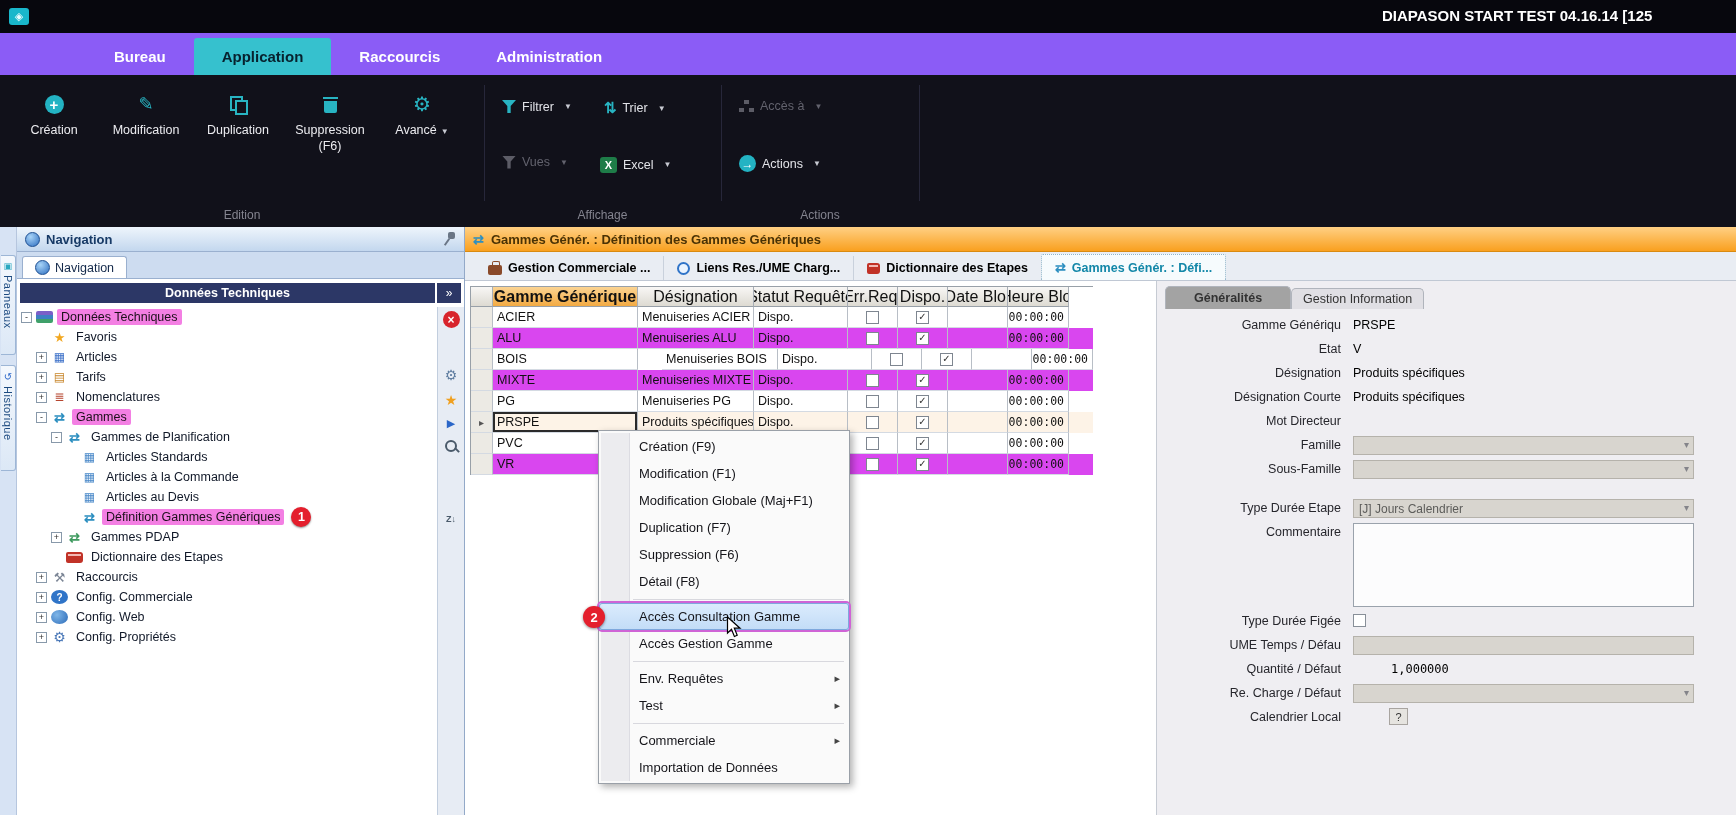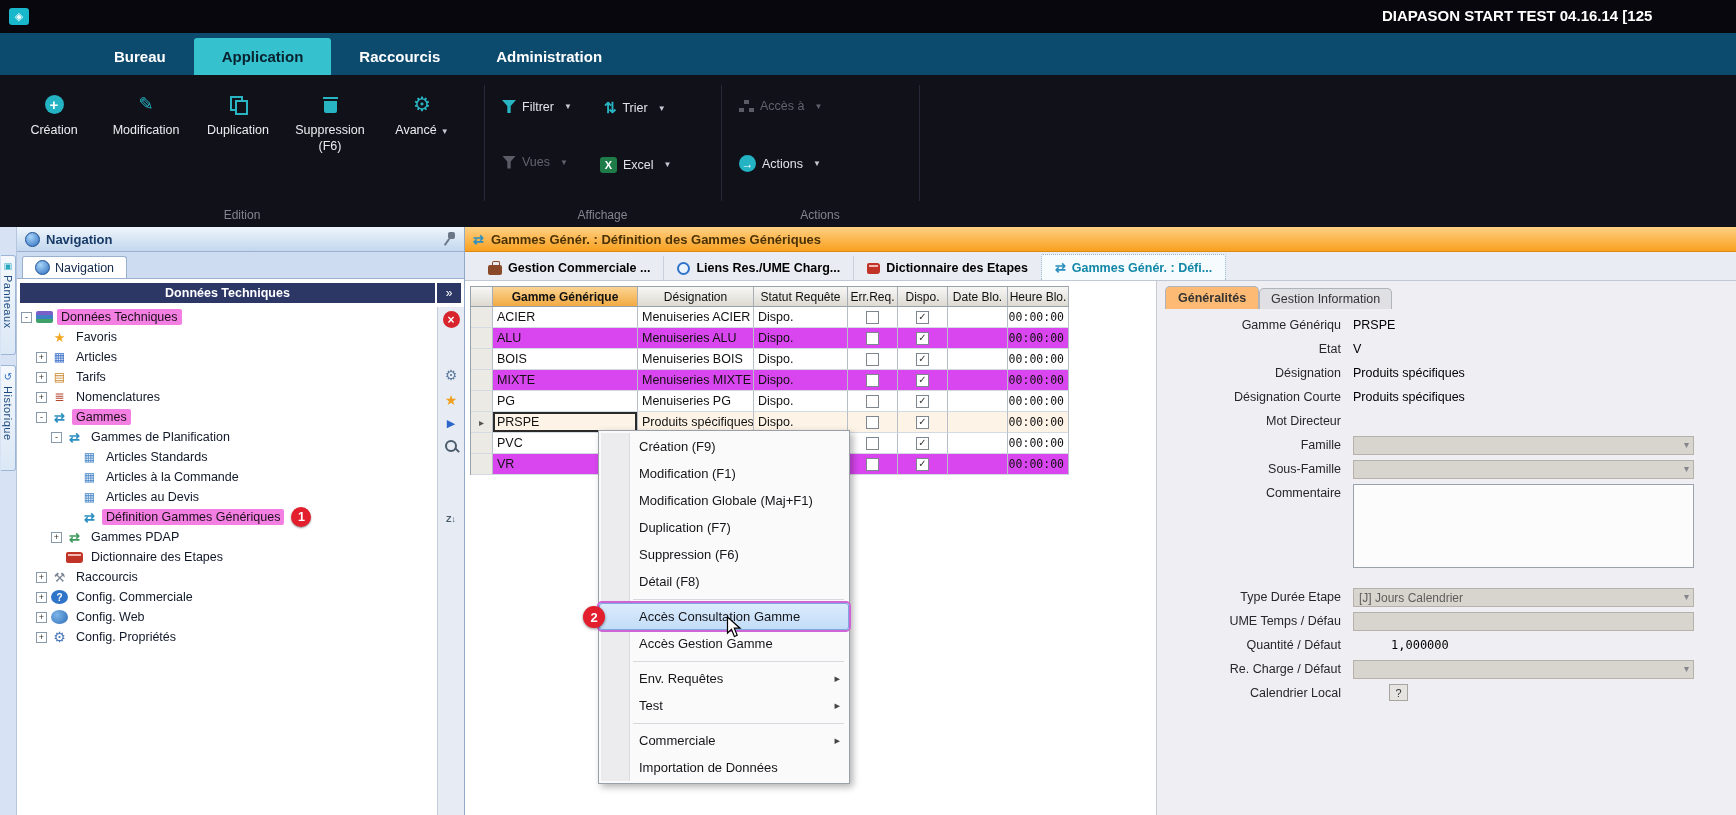--- a/index.html
+++ b/index.html
@@ -6,21 +6,21 @@
   html,body{width:1736px;height:815px;overflow:hidden;background:#fff;
     font-family:"Liberation Sans",sans-serif;position:relative;font-size:12.5px;color:#111}
 
   
   #titlebar{position:absolute;left:0;top:0;width:1736px;height:33px;background:#07070d;display:flex;align-items:center}
   #app-logo{width:20px;height:17px;margin-left:9px;background:#19b7cb;border-radius:3px;color:#eafcff;
     display:flex;align-items:center;justify-content:center;font-size:11px}
   #title-text{position:absolute;left:1382px;top:7px;color:#fff;font-size:15px;font-weight:600;white-space:nowrap}
 
   
-  #menubar{position:absolute;left:0;top:33px;width:1736px;height:42px;background:#0c4a6e;display:flex;align-items:flex-end;padding-left:86px}
+  #menubar{position:absolute;left:0;top:33px;width:1736px;height:42px;background:#8b5cf6;display:flex;align-items:flex-end;padding-left:86px}
   .mtab{color:#fff;font-size:15px;font-weight:bold;padding:10px 28px;cursor:default}
   .mtab.active{background:#36c1ce;color:#07222e;border-radius:3px 3px 0 0}
 
   
   #ribbon{position:absolute;left:0;top:75px;width:1736px;height:152px;background:#11111a}
   .vsep{position:absolute;top:10px;bottom:26px;width:1px;background:#27273a}
   .rgroup{position:absolute;top:0;height:152px}
   #grp-edition{left:0;width:484px}
   #grp-affichage{left:484px;width:237px}
   #grp-actions{left:721px;width:198px}
@@ -135,21 +135,21 @@
 
   
   #grid{position:absolute;left:5px;top:5px;border-top:1px solid #98a0a8;border-left:1px solid #98a0a8}
   .grow{display:flex;height:21px;background:#fff}
   .grow.alt{background:#d946ef}
   .grow.sel{background:#fdf3e7}
   .gcell{border-right:1px solid #b8bec6;border-bottom:1px solid #d4dae2;font-size:12.5px;display:flex;align-items:center;
     padding:0 4px;overflow:hidden;white-space:nowrap}
   .grow.ghead{height:20px}
   .ghead .gcell{background:linear-gradient(#f8f7f5,#dddad2);border-bottom:1px solid #98a0a8;border-right:1px solid #a8aeb6;
-    font-size:12px;justify-content:center;padding:0 2px}
+    font-size:16px;justify-content:center;padding:0 2px}
   .ghead .gcell.accent{background:linear-gradient(#fbd493,#f3aa42);font-weight:bold}
   .gcell.gsel{background:#eceae4;justify-content:center;font-size:10px;color:#555}
   .gcell.edit{box-shadow:inset 0 0 0 2px #2a2a2a}
   .gcell.cbcell{justify-content:center}
   .gcell.num{justify-content:flex-end;font-family:"DejaVu Sans Mono",monospace;font-size:11.5px}
   .cb{width:13px;height:13px;background:#fff;border:1px solid #7e8690;display:flex;align-items:center;justify-content:center;
     font-size:10px;color:#333;line-height:1}
 
   
   #ctxmenu{position:absolute;left:598px;top:430px;width:252px;background:#fafafa;border:1px solid #9aa0a8;
@@ -161,21 +161,21 @@
   .cmi.hlt{background:linear-gradient(#dcecfd,#c2dcf7);box-shadow:inset 0 0 0 1px #7fa8dc,0 0 0 2px #cf64d6;border-radius:3px}
   .csep{height:8px;position:relative}
   .csep::after{content:"";position:absolute;left:34px;right:5px;top:4px;height:1px;background:#d8d8de}
   .cbadge{position:absolute;left:-16px;top:3px;width:22px;height:22px;border-radius:50%;background:#e41f2d;color:#fff;font-weight:bold;
     font-size:13px;display:flex;align-items:center;justify-content:center;box-shadow:0 1px 3px rgba(0,0,0,.45)}
 
   
   #rightpanel{position:absolute;left:1156px;top:281px;width:580px;height:534px;background:#efeef2;border-left:1px solid #c6cbd3}
   #detail-tabs{position:absolute;left:8px;top:5px;display:flex;align-items:flex-end}
   .ftab{font-size:12.5px;padding:3px 11px;border:1px solid #b0b4bc;border-bottom:none;border-radius:5px 5px 0 0;background:#e0dfe4;color:#333;cursor:default}
-  .ftab.active{background:#fdba74;font-weight:bold;padding:4px 12px}
+  .ftab.active{background:#a3a3a3;font-weight:bold;padding:4px 28px}
   #fields{position:absolute;left:0;top:35px;width:580px}
   .frow{display:flex;align-items:flex-start;margin-bottom:5px;min-height:19px}
   .frow.gap{margin-top:20px}
   .flabel{width:196px;text-align:right;padding-right:12px;font-size:12.5px;color:#26262c;padding-top:2px;flex:none}
   .fval{font-size:12.5px;color:#000;padding-top:2px}
   .fval.num{font-family:"DejaVu Sans Mono",monospace;font-size:12px;margin-left:38px}
   .fselect{width:341px;height:19px;background:#d8d5cf;border:1px solid #b5b2ab;position:relative;font-size:12px;color:#5c5c5a;
     display:flex;align-items:center;padding:0 20px 0 5px;overflow:hidden;white-space:nowrap}
   .fselect::after{content:"▾";position:absolute;right:4px;top:2px;font-size:10px;color:#84848a}
   .finput{width:341px;height:19px;background:#d8d5cf;border:1px solid #b5b2ab}
@@ -462,21 +462,21 @@
         </div>
         <div class="gcell cbcell" style="width: 50px;">
           <span class="cb">✓</span>
         </div>
         <div class="gcell" style="width: 60px;"></div>
         <div class="gcell num" style="width: 61px;">00:00:00</div>
       </div>
       <div class="grow">
         <div class="gcell gsel" style="width: 22px;"></div>
         <div class="gcell" style="width: 145px;">BOIS</div>
-        <div class="gcell" style="width: 116px;">Menuiseries BOIS</div>
+        <div class="gcell" style="width: 116px; margin-left: 24px;">Menuiseries BOIS</div>
         <div class="gcell" style="width: 94px;">Dispo.</div>
         <div class="gcell cbcell" style="width: 50px;">
           <span class="cb"></span>
         </div>
         <div class="gcell cbcell" style="width: 50px;">
           <span class="cb">✓</span>
         </div>
         <div class="gcell" style="width: 60px;"></div>
         <div class="gcell num" style="width: 61px;">00:00:00</div>
       </div>
@@ -580,27 +580,31 @@
         <div class="fval"></div>
       </div>
       <div class="frow">
         <div class="flabel">Famille</div>
         <div class="fselect"></div>
       </div>
       <div class="frow">
         <div class="flabel">Sous-Famille</div>
         <div class="fselect"></div>
       </div>
-      <div class="frow">
-        <div class="flabel">Commentaire</div>
-        <div class="ftextarea"></div>
-      </div>
       <div class="frow gap">
         <div class="flabel">Type Durée Etape</div>
         <div class="fselect">[J] Jours Calendrier</div>
+      </div>
+      <div class="frow">
+        <div class="flabel">Commentaire</div>
+        <div class="ftextarea"></div>
+      </div>
+      <div class="frow">
+        <div class="flabel">Type Durée Figée</div>
+        <span class="fcheck"></span>
       </div>
       <div class="frow">
         <div class="flabel">UME Temps / Défau</div>
         <div class="finput"></div>
       </div>
       <div class="frow">
         <div class="flabel">Quantité / Défaut</div>
         <div class="fval num">1,000000</div>
       </div>
       <div class="frow">

